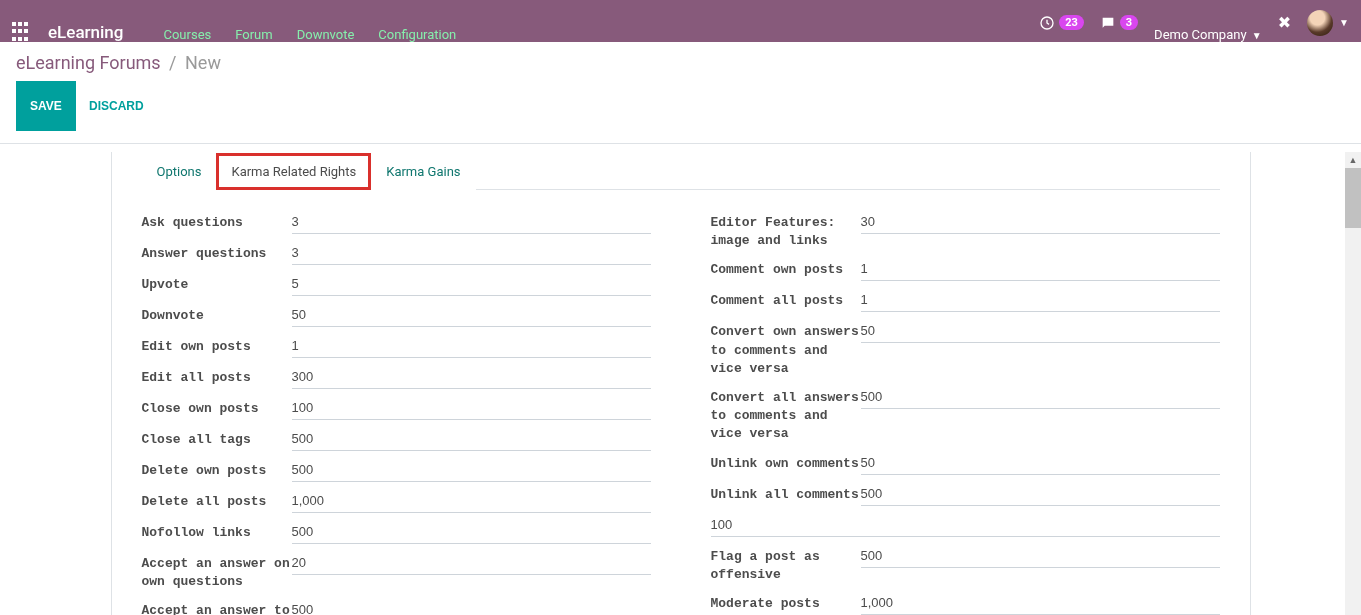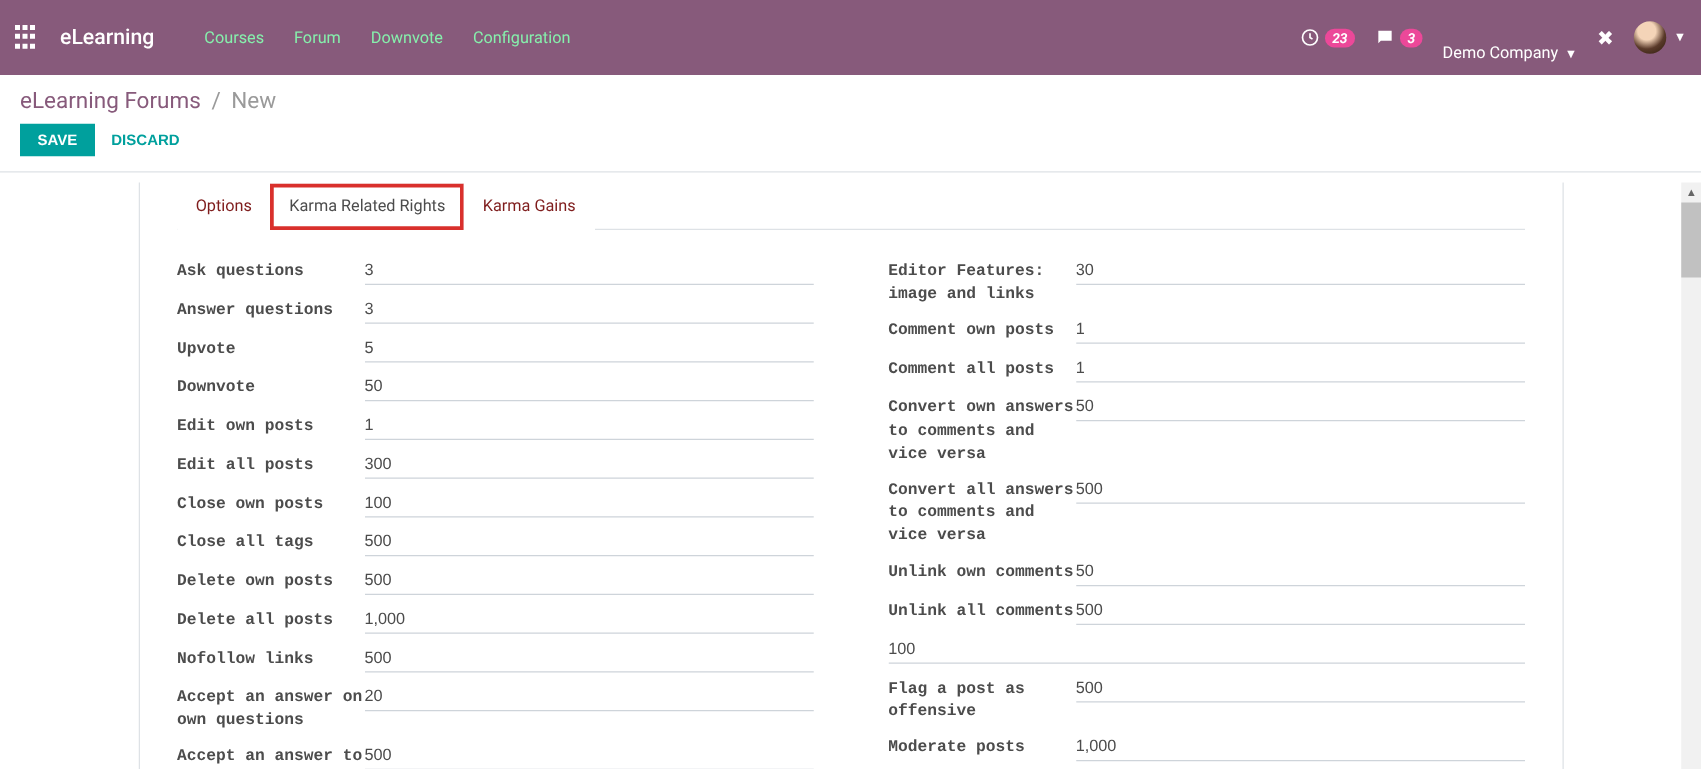--- a/index.html
+++ b/index.html
@@ -1,48 +1,48 @@
 <!DOCTYPE html>
 <html><head>
 <meta charset="utf-8">
 <style>
   * { box-sizing: border-box; margin: 0; padding: 0; }
   body { font-family: -apple-system, BlinkMacSystemFont, "Segoe UI", Roboto, Helvetica, Arial, sans-serif; font-size: 13px; color: #4c4c4c; background: #fff; }
   
-  .topbar { background: #875a7b; height: 60px; display: flex; align-items: center; padding: 0 12px; color: #fff; }
+  .topbar { background: #875a7b; height: 42px; display: flex; align-items: flex-end; padding: 0 12px; color: #fff; }
   .apps-icon { width: 20px; height: 20px; display: flex; flex-wrap: wrap; gap: 2px; margin-right: 16px; cursor: pointer; }
   .apps-icon span { width: 4px; height: 4px; background: #fff; }
   .app-title { font-size: 17px; font-weight: 500; margin-right: 40px; }
   .nav-items { display: flex; gap: 24px; }
   .nav-items a { color: #86efac; text-decoration: none; font-size: 13px; cursor: pointer; }
   .topbar-right { margin-left: auto; display: flex; align-items: center; gap: 16px; }
   .badge-block { display: flex; align-items: center; gap: 4px; cursor: pointer; }
-  .badge-pill { background: #ec4899; color: #fff; font-size: 11px; padding: 1px 6px; border-radius: 8px; font-weight: bold; font-style: italic; }
+  .badge-pill { background: #d946ef; color: #fff; font-size: 11px; padding: 1px 6px; border-radius: 8px; font-weight: bold; }
   .clock-icon, .chat-icon { width: 16px; height: 16px; }
   .company { cursor: pointer; font-size: 13px; margin-top: 24px; }
   .settings-icon { cursor: pointer; font-size: 16px; }
   .avatar { width: 26px; height: 26px; border-radius: 50%; background: radial-gradient(circle at 40% 30%, #f4d4b8 30%, #5a3a2a 60%, #2a1a0a 100%); cursor: pointer; }
   .caret { font-size: 10px; margin-left: 2px; }
   
   .breadcrumb-row { padding: 10px 16px 4px; display: flex; align-items: center; }
   .breadcrumb { font-size: 18px; color: #875a7b; }
   .breadcrumb .sep { color: #9a9a9a; margin: 0 4px; }
   .breadcrumb .current { color: #9a9a9a; }
   
   .actions-row { padding: 4px 16px 12px; }
-  .btn-save { background: #00a09d; color: #fff; border: none; padding: 6px 14px; font-weight: bold; font-size: 12px; cursor: pointer; margin-right: 10px; }
+  .btn-save { background: #00a09d; color: #fff; border: none; padding: 18px 14px; font-weight: bold; font-size: 12px; cursor: pointer; margin-right: 10px; }
   .btn-discard { background: none; border: none; color: #00a09d; font-weight: bold; font-size: 12px; cursor: pointer; }
   
   .divider { border-bottom: 1px solid #dee2e6; }
   
   .content-area { position: relative; }
   .form-sheet { max-width: 1140px; margin: 0 auto; border-left: 1px solid #dee2e6; border-right: 1px solid #dee2e6; padding: 0 30px 30px; background: #fff; }
   
   .tabs { display: flex; border-bottom: 1px solid #dee2e6; margin-top: 8px; }
-  .tab { padding: 10px 14px; border: 1px solid transparent; border-bottom: none; cursor: pointer; font-size: 13px; color: #7f1d1d; position: relative; top: 1px; background: #fff; }
+  .tab { padding: 10px 14px; border: 1px solid transparent; border-bottom: none; cursor: pointer; font-size: 13px; color: #0f766e; position: relative; top: 1px; background: #fff; }
   .tab.active { border-color: #dee2e6; border-bottom: 1px solid #fff; color: #4c4c4c; }
   .tab.highlighted { outline: 3px solid #d9302c; outline-offset: -3px; }
   
   .form-grid { display: grid; grid-template-columns: 1fr 1fr; gap: 0 60px; margin-top: 22px; }
   .col { display: flex; flex-direction: column; gap: 9px; }
   .form-row { display: flex; align-items: flex-start; }
   .label { width: 150px; font-weight: bold; font-size: 13px; color: #4c4c4c; line-height: 1.4; padding-top: 2px; font-family: Liberation Mono, monospace; }
   .field { flex: 1; }
   .field input { width: 100%; border: none; border-bottom: 1px solid #ced4da; padding: 2px 0 4px; font-size: 13px; color: #4c4c4c; background: transparent; outline: none; }
   

